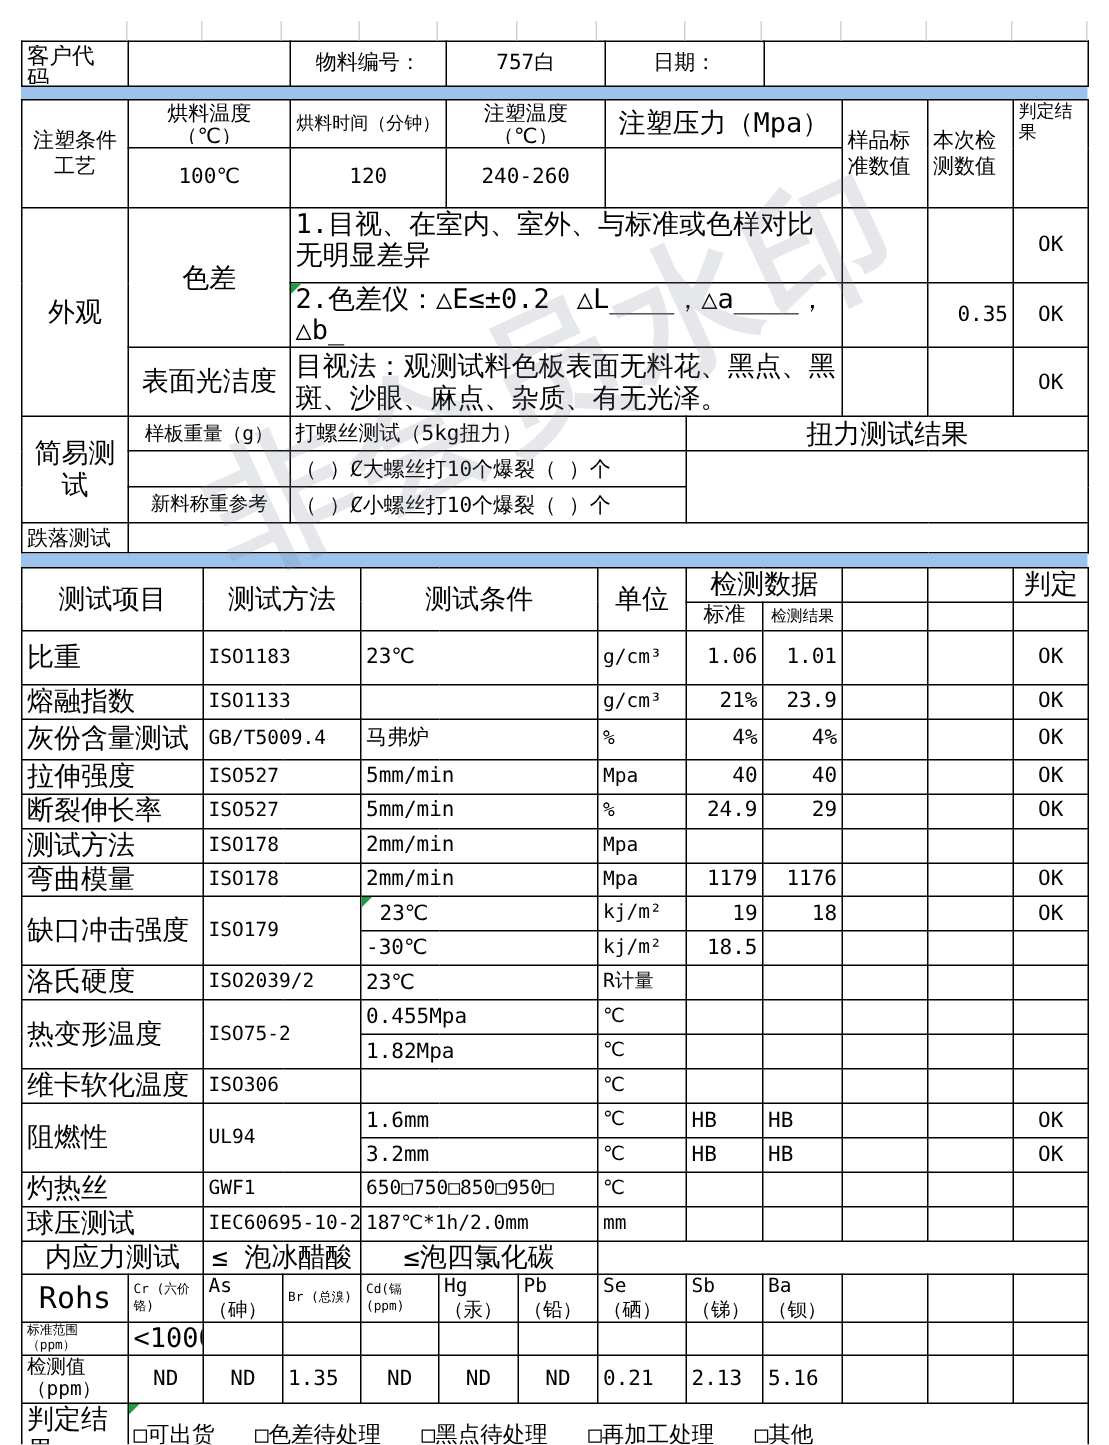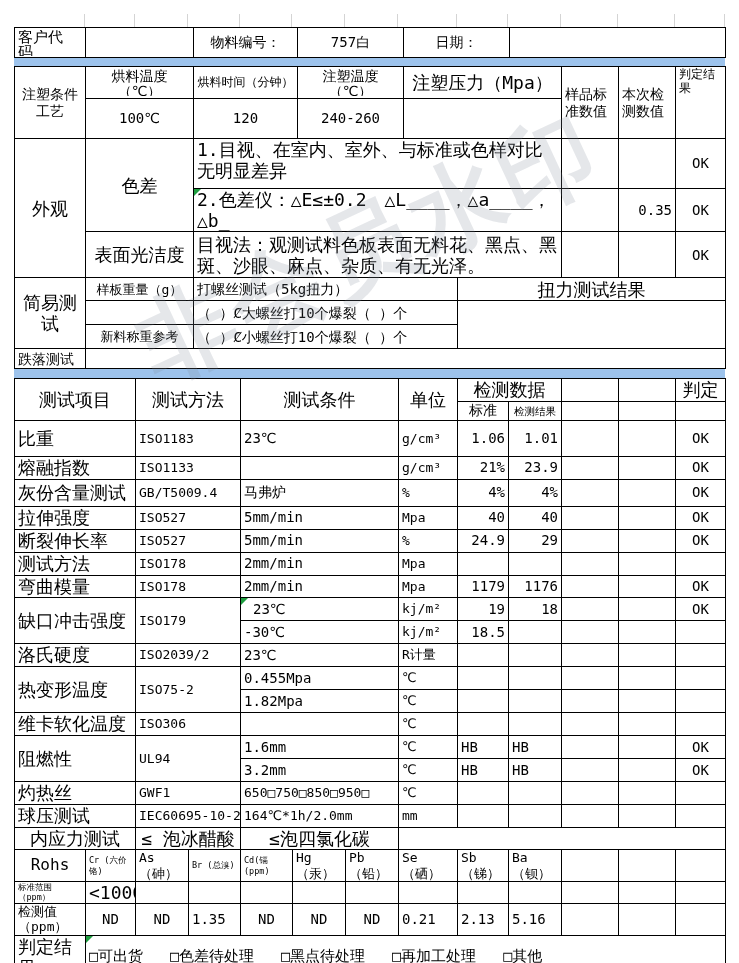--- a/index.html
+++ b/index.html
@@ -10,21 +10,21 @@
   .titlebox{width:711px;height:31px;border:2px solid #000;display:flex;align-items:center;justify-content:center;
             font-size:19px;font-weight:bold;letter-spacing:2px}
   .gridrow{display:flex;width:711px}
   .gridrow .g{border-right:1px solid #d4d4d4;height:100%}
   .gridrow.topg{height:13px}
   table{border-collapse:collapse;table-layout:fixed;width:711px}
   td{border:1.5px solid #000;padding:0 3px;font-size:14px;line-height:1.18;overflow:hidden;vertical-align:middle}
   .maintbl td{border-width:1px 1.5px}
   .c{text-align:center}.l{text-align:left}.r{text-align:right}
   .vtop{vertical-align:top}
-  .f12{font-size:12px}.f13{font-size:13px}.f15{font-size:18px}.f16{font-size:16px}
+  .f12{font-size:12px}.f13{font-size:13px}.f15{font-size:18px}.f16{font-size:20px}
   .tiny{font-size:8.5px}
   .sub{font-size:10.5px}
   .band{width:711px;background:#9DC3EC}
   .b1{height:8px}.b2{height:9px}
   .pre{white-space:pre-line}
   .clipv{height:27px;overflow:hidden;line-height:15px}
   .cust{width:52px;height:26px;overflow:hidden;line-height:15px;font-size:15px}
   .wrap64{display:inline-block;width:64px}
   .rel{position:relative}
   .gtri{position:absolute;top:0;left:0;width:0;height:0;border-top:7px solid #1E9E40;border-right:7px solid transparent}
@@ -365,21 +365,21 @@
         <td class="l f13">℃</td>
         <td></td>
             <td></td>
         <td></td>
             <td></td>
         <td></td>
       </tr>
       <tr style="height:23px">
         <td class="l f15" colspan="2">球压测试</td>
         <td class="l f13 nowrap" colspan="2">IEC60695-10-2</td>
-        <td class="l f13" colspan="3">164℃*1h/2.0mm</td>
+        <td class="l f13" colspan="3">187℃*1h/2.0mm</td>
         <td class="l f13">mm</td>
         <td></td>
             <td></td>
         <td></td>
             <td></td>
         <td></td>
       </tr>
 
       <tr style="height:20px">
         <td class="c f15" colspan="2">内应力测试</td>

